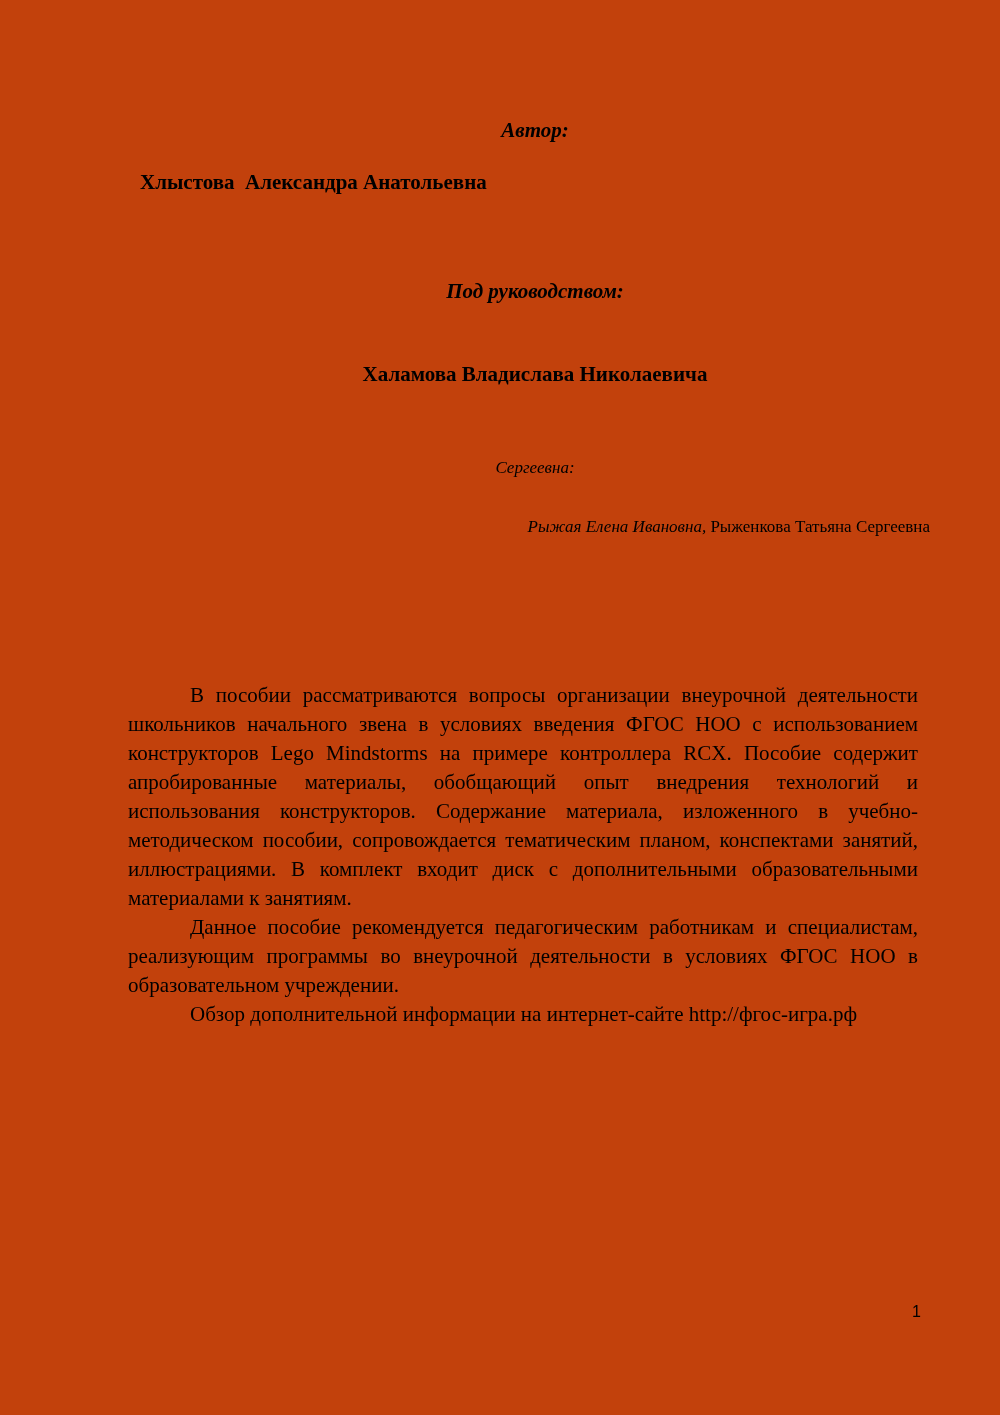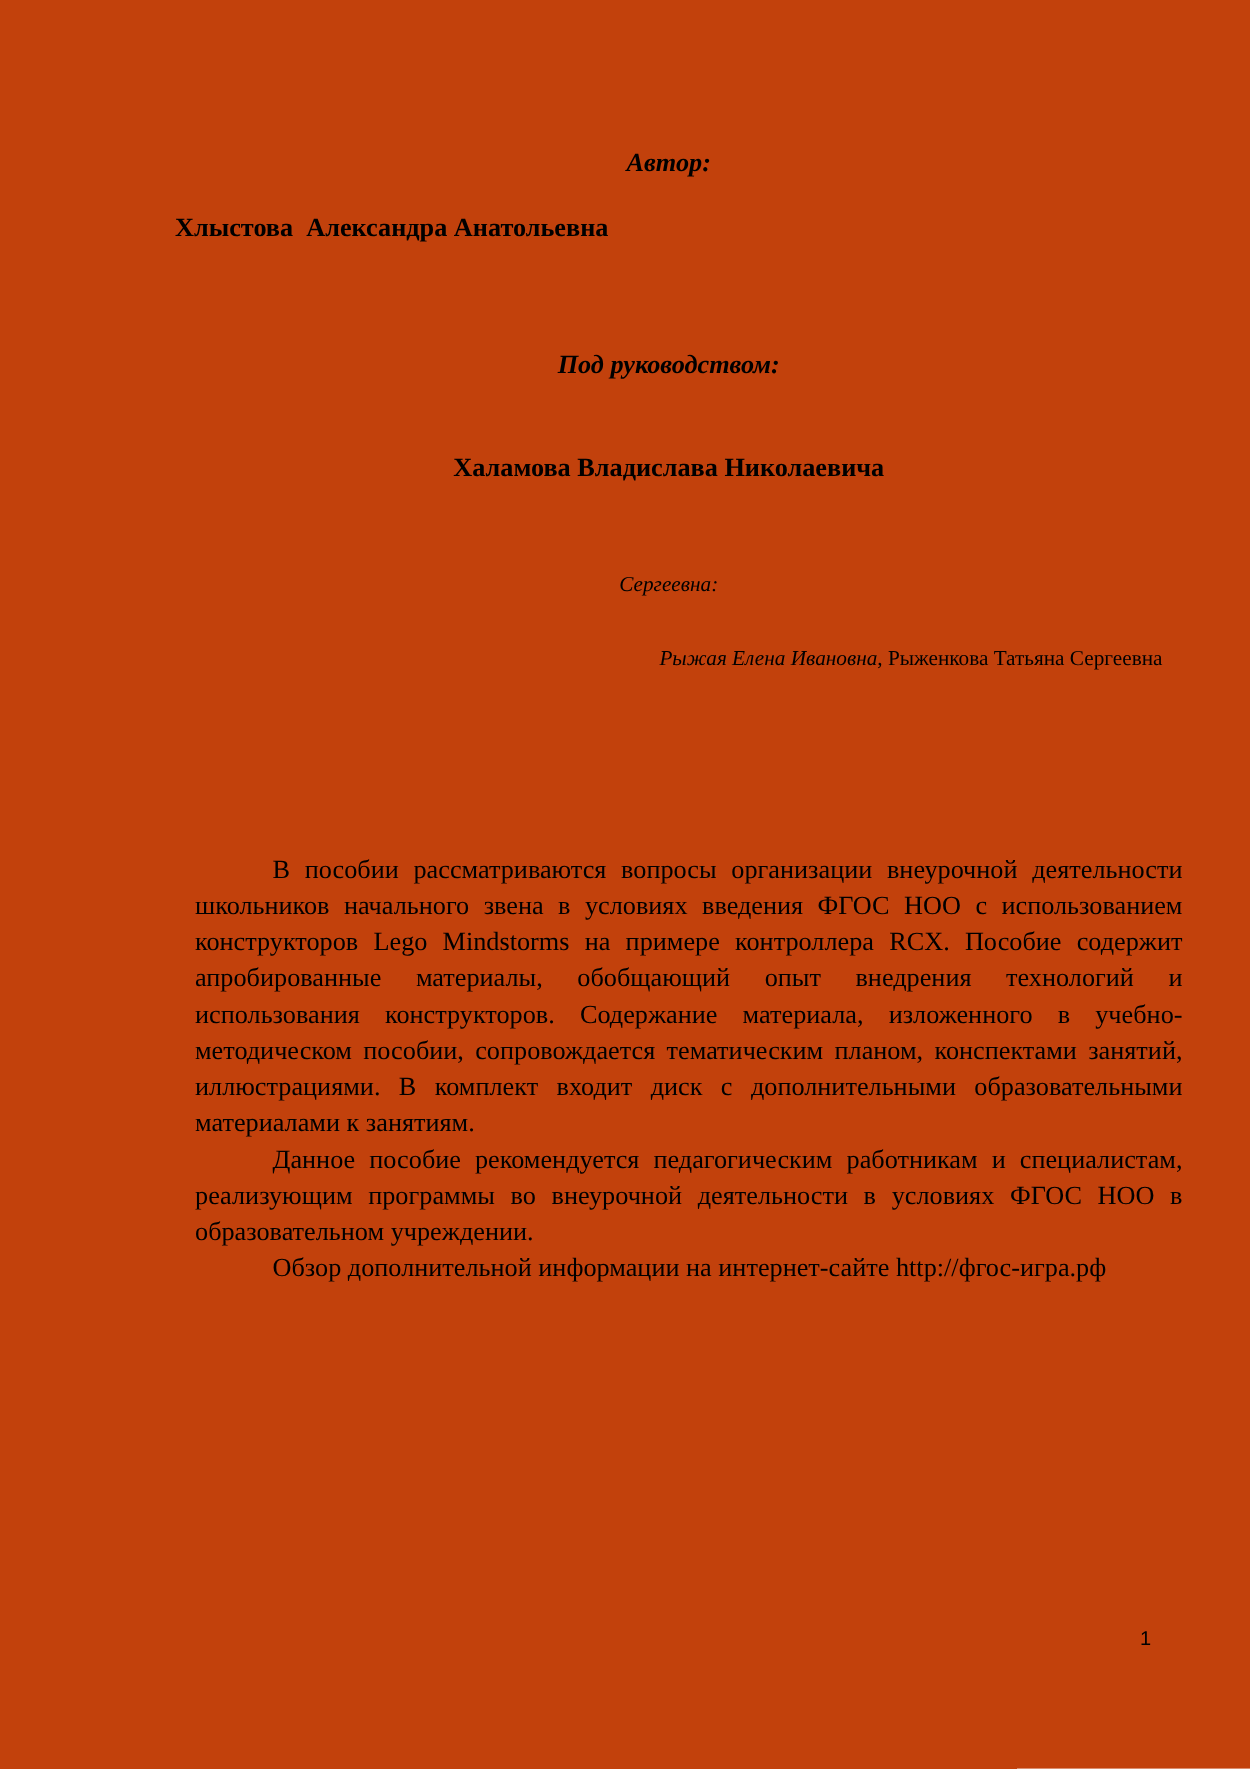--- a/index.html
+++ b/index.html
@@ -66,21 +66,21 @@
     top: 497px;
     font-size: 17px;
     text-align: right;
     white-space: pre-wrap;
   }
   .editors-names .italic-part {
     font-style: italic;
   }
   .annotation {
     position: absolute;
-    left: 156px; width: 790px;
+    left: 128px; width: 790px;
     top: 681px;
     font-size: 21px;
     line-height: 29px;
     text-align: justify;
   }
   .annotation p {
     margin: 0;
     text-indent: 62px;
   }
   .page-number {

